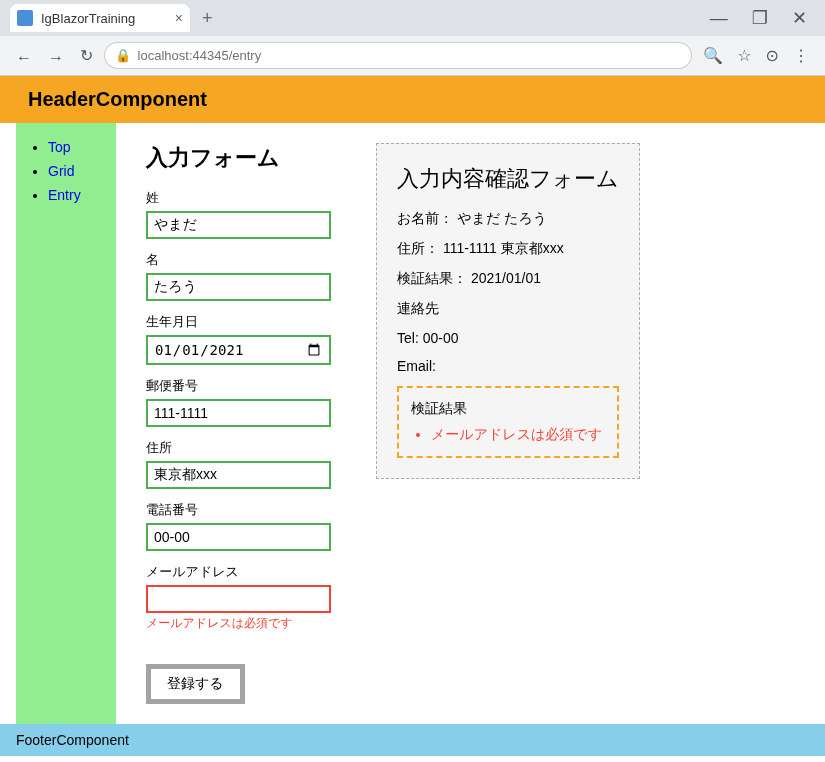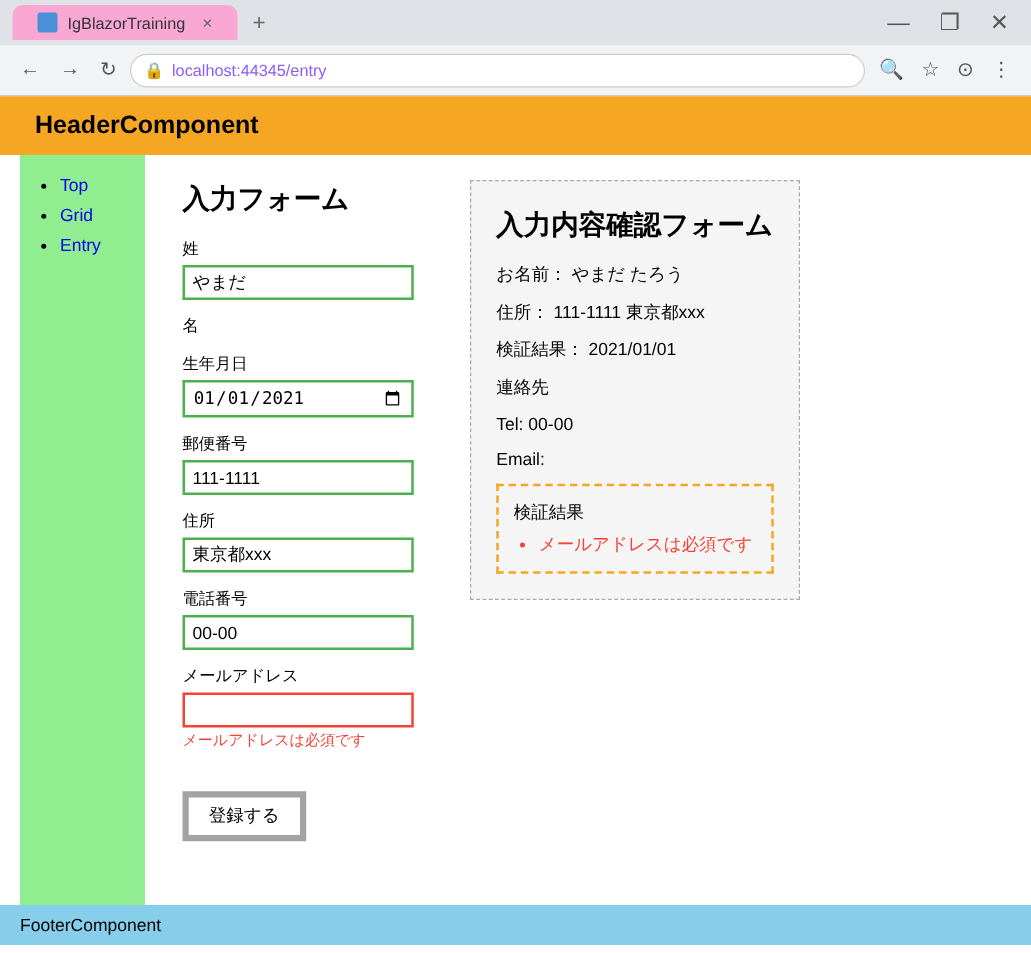--- a/index.html
+++ b/index.html
@@ -1,35 +1,35 @@
 <!DOCTYPE html>
 <html><head>
   <meta charset="utf-8">
   <style>
     * { margin: 0; padding: 0; box-sizing: border-box; }
     body { font-family: 'Segoe UI', Arial, sans-serif; font-size: 14px; background: #fff; width: 825px; }
 
     
     .browser-chrome { background: #f1f3f4; border-bottom: 1px solid #ccc; }
     .title-bar { display: flex; align-items: center; padding: 6px 10px; background: #dee1e6; height: 36px; }
-    .tab { display: flex; align-items: center; background: #f9a8d4; border-radius: 8px 8px 0 0; padding: 6px 20px; font-size: 13px; gap: 8px; min-width: 180px; justify-content: center; }
+    .tab { display: flex; align-items: center; background: #ffffff; border-radius: 8px 8px 0 0; padding: 6px 7px; font-size: 13px; gap: 8px; min-width: 180px; justify-content: center; }
     .tab-favicon { width: 16px; height: 16px; background: #4a90d9; border-radius: 2px; }
     .tab-title { flex: 1; font-size: 13px; color: #333; }
     .tab-close { color: #666; cursor: pointer; font-size: 14px; }
     .new-tab { padding: 6px 12px; font-size: 18px; color: #666; cursor: pointer; }
     .window-controls { margin-left: auto; display: flex; gap: 8px; }
     .win-min { background: transparent; border: none; font-size: 18px; color: #555; cursor: pointer; padding: 0 8px; }
     .win-max { background: transparent; border: none; font-size: 18px; color: #555; cursor: pointer; padding: 0 8px; }
     .win-close { background: transparent; border: none; font-size: 18px; color: #555; cursor: pointer; padding: 0 8px; }
 
     .address-bar { display: flex; align-items: center; padding: 6px 12px; gap: 8px; background: #f1f3f4; }
     .nav-btn { background: none; border: none; font-size: 16px; color: #555; cursor: pointer; padding: 4px; border-radius: 50%; }
     .address-input { flex: 1; padding: 5px 10px; border: none; border-radius: 20px; background: #fff; font-size: 13px; color: #333; box-shadow: 0 0 0 1px #ccc; display: flex; align-items: center; gap: 6px; }
     .address-lock { color: #555; font-size: 13px; }
-    .address-text { color: #8b5cf6; font-size: 13px; }
+    .address-text { color: #737373; font-size: 13px; }
     .address-actions { display: flex; gap: 6px; }
     .addr-icon-btn { background: none; border: none; font-size: 16px; color: #555; cursor: pointer; padding: 4px; border-radius: 50%; }
 
     
     .app-header { background: #f5a623; padding: 12px 28px; font-size: 20px; font-weight: bold; color: #000; }
     .app-body { display: flex; min-height: 600px; padding-left: 16px; }
     .sidebar { background: #90ee90; width: 100px; padding: 16px; }
     .sidebar ul { list-style: disc; padding-left: 16px; }
     .sidebar ul li { margin-bottom: 8px; }
     .sidebar ul li a { color: #0000ee; text-decoration: none; font-size: 14px; }
@@ -44,21 +44,21 @@
     .form-group input[type="text"],
     .form-group input[type="date"],
     .form-group input[type="email"] { width: 185px; padding: 4px 6px; border: 2px solid #4caf50; font-size: 14px; outline: none; }
     .form-group input.error { border: 2px solid #f44336; }
     .error-text { color: #f44336; font-size: 12px; margin-top: 2px; }
 
     .submit-btn { margin-top: 20px; padding: 6px 16px; background: #fff; border: 5px solid #a3a3a3; font-size: 14px; cursor: pointer; }
 
     
     .confirm-panel { border: 1px dashed #aaa; background: #f5f5f5; padding: 20px; min-width: 260px; max-width: 300px; }
-    .confirm-panel h2 { font-size: 22px; margin-bottom: 16px; color: #000; font-weight: bold; }
+    .confirm-panel h2 { font-size: 22px; margin-bottom: 16px; color: #000; font-weight: normal; }
     .confirm-panel p { margin-bottom: 12px; font-size: 14px; color: #000; }
     .confirm-section-title { font-size: 14px; margin-bottom: 4px; color: #000; }
     .confirm-tel { font-size: 14px; color: #000; margin-bottom: 4px; }
     .confirm-email-label { color: #f44336; font-size: 14px; margin-bottom: 8px; }
 
     .validation-box { border: 2px dashed #f5a623; padding: 12px; margin-top: 8px; }
     .validation-box .val-title { font-size: 14px; color: #000; margin-bottom: 8px; }
     .validation-box ul { list-style: disc; padding-left: 20px; }
     .validation-box ul li { color: #f44336; font-size: 14px; }
 
@@ -128,20 +128,21 @@
 
       
       <div class="form-group">
         <label>姓</label>
         <input type="text" value="やまだ" style="">
       </div>
 
       
       <div class="form-group">
         <label>名</label>
+        <input type="text" value="たろう" style="">
       </div>
 
       
       <div class="form-group">
         <label>生年月日</label>
         <input type="date" value="2021-01-01" style="">
       </div>
 
       
       <div class="form-group">

